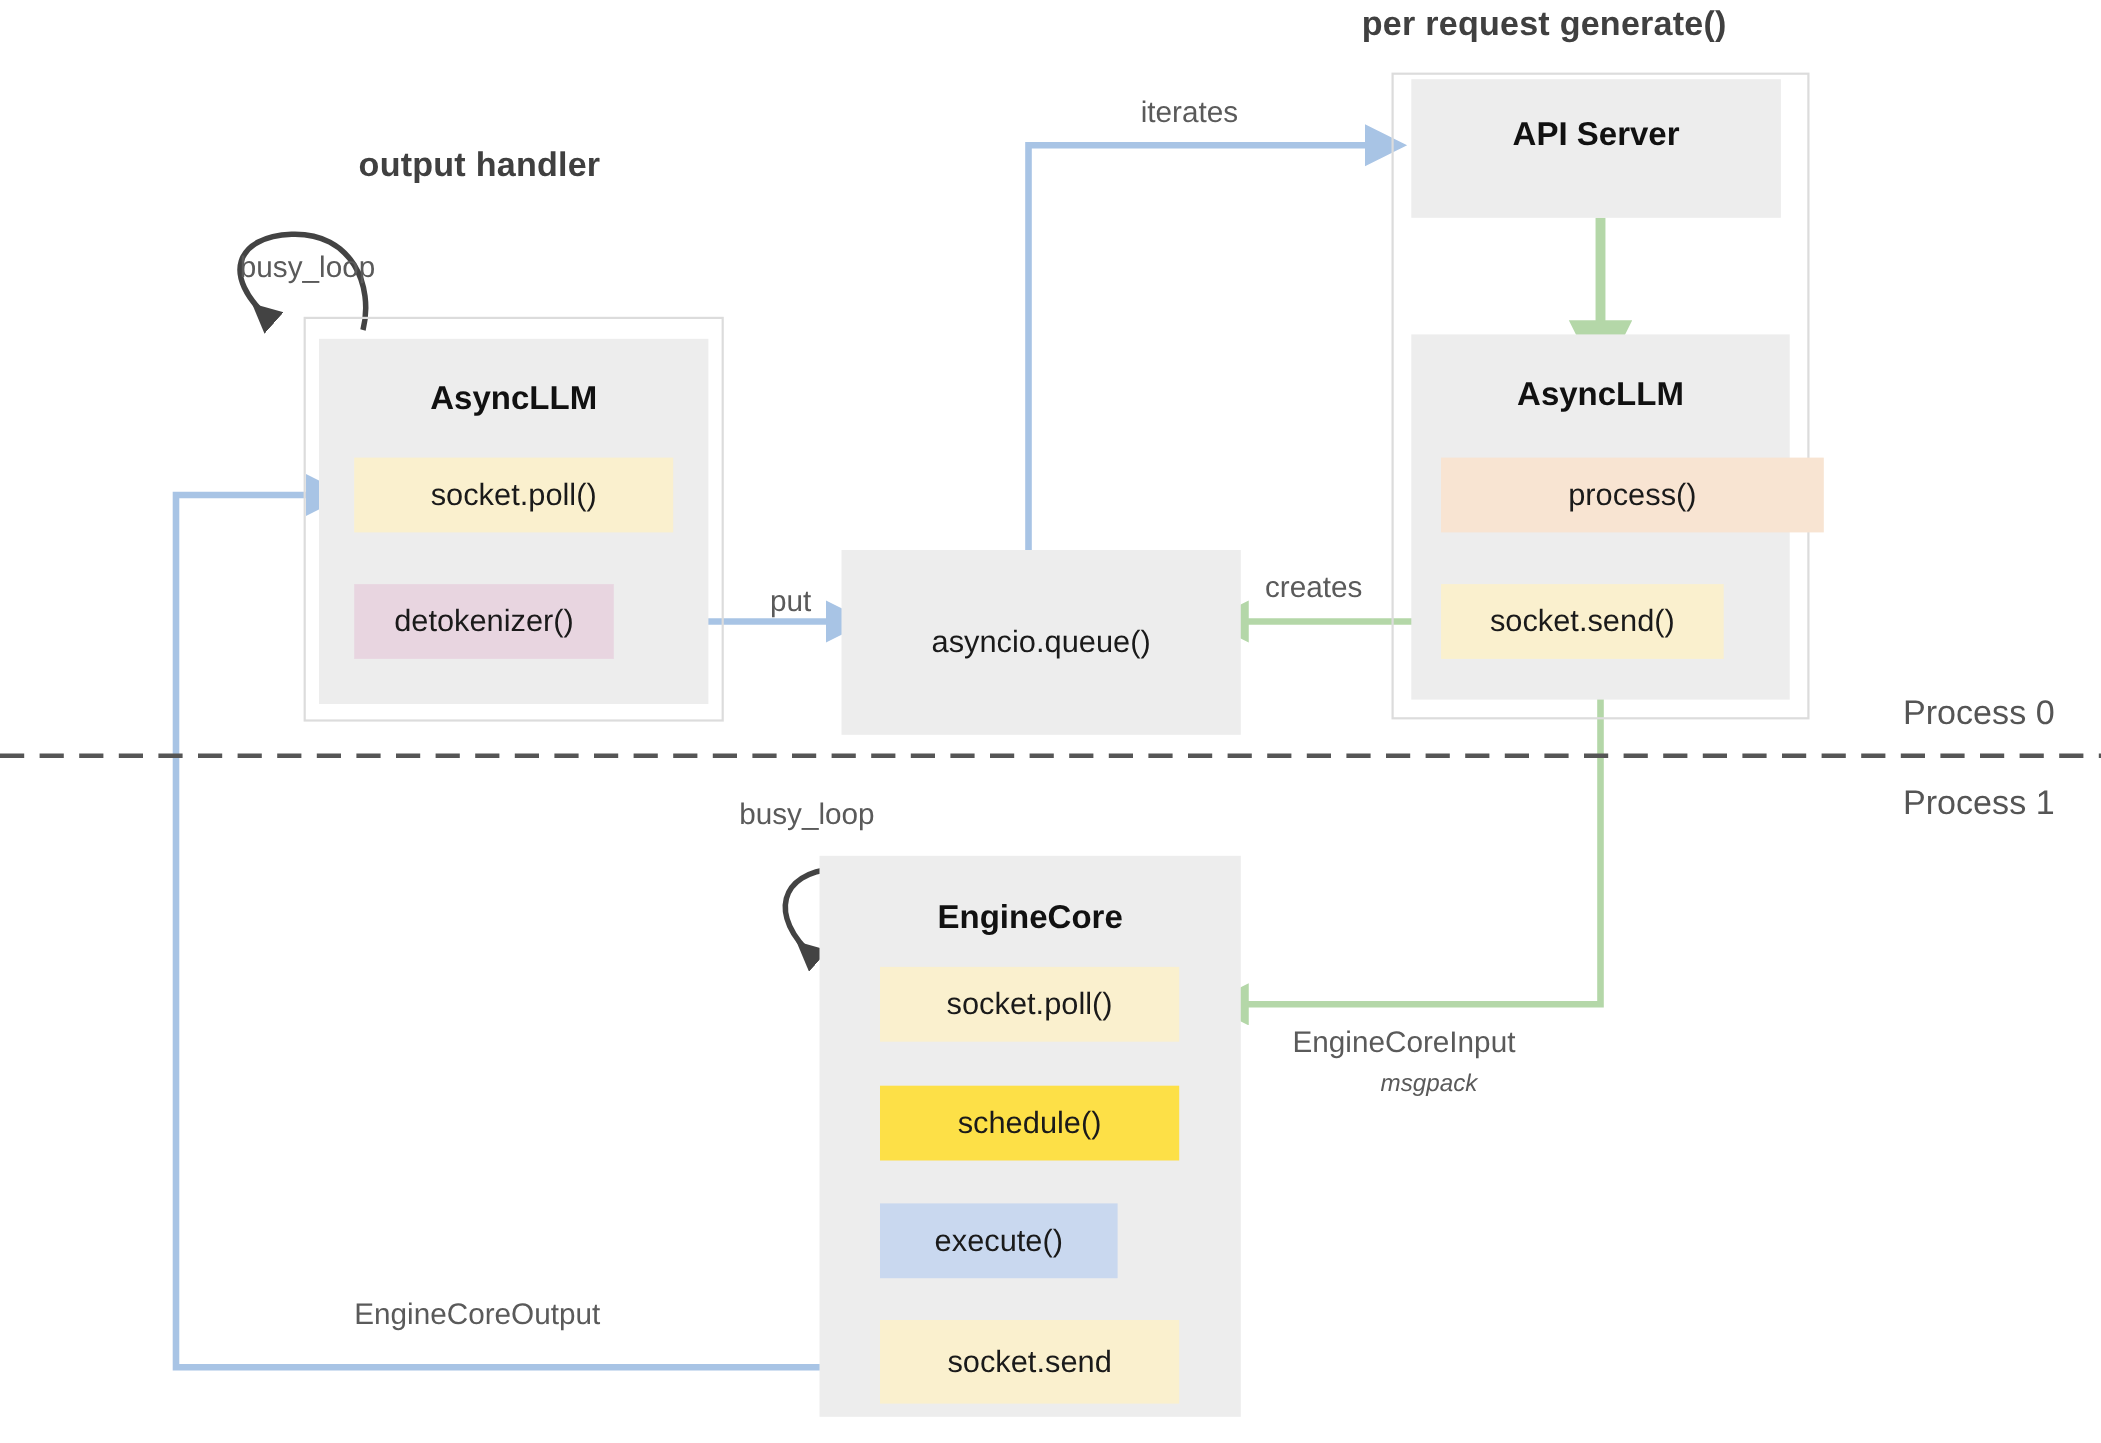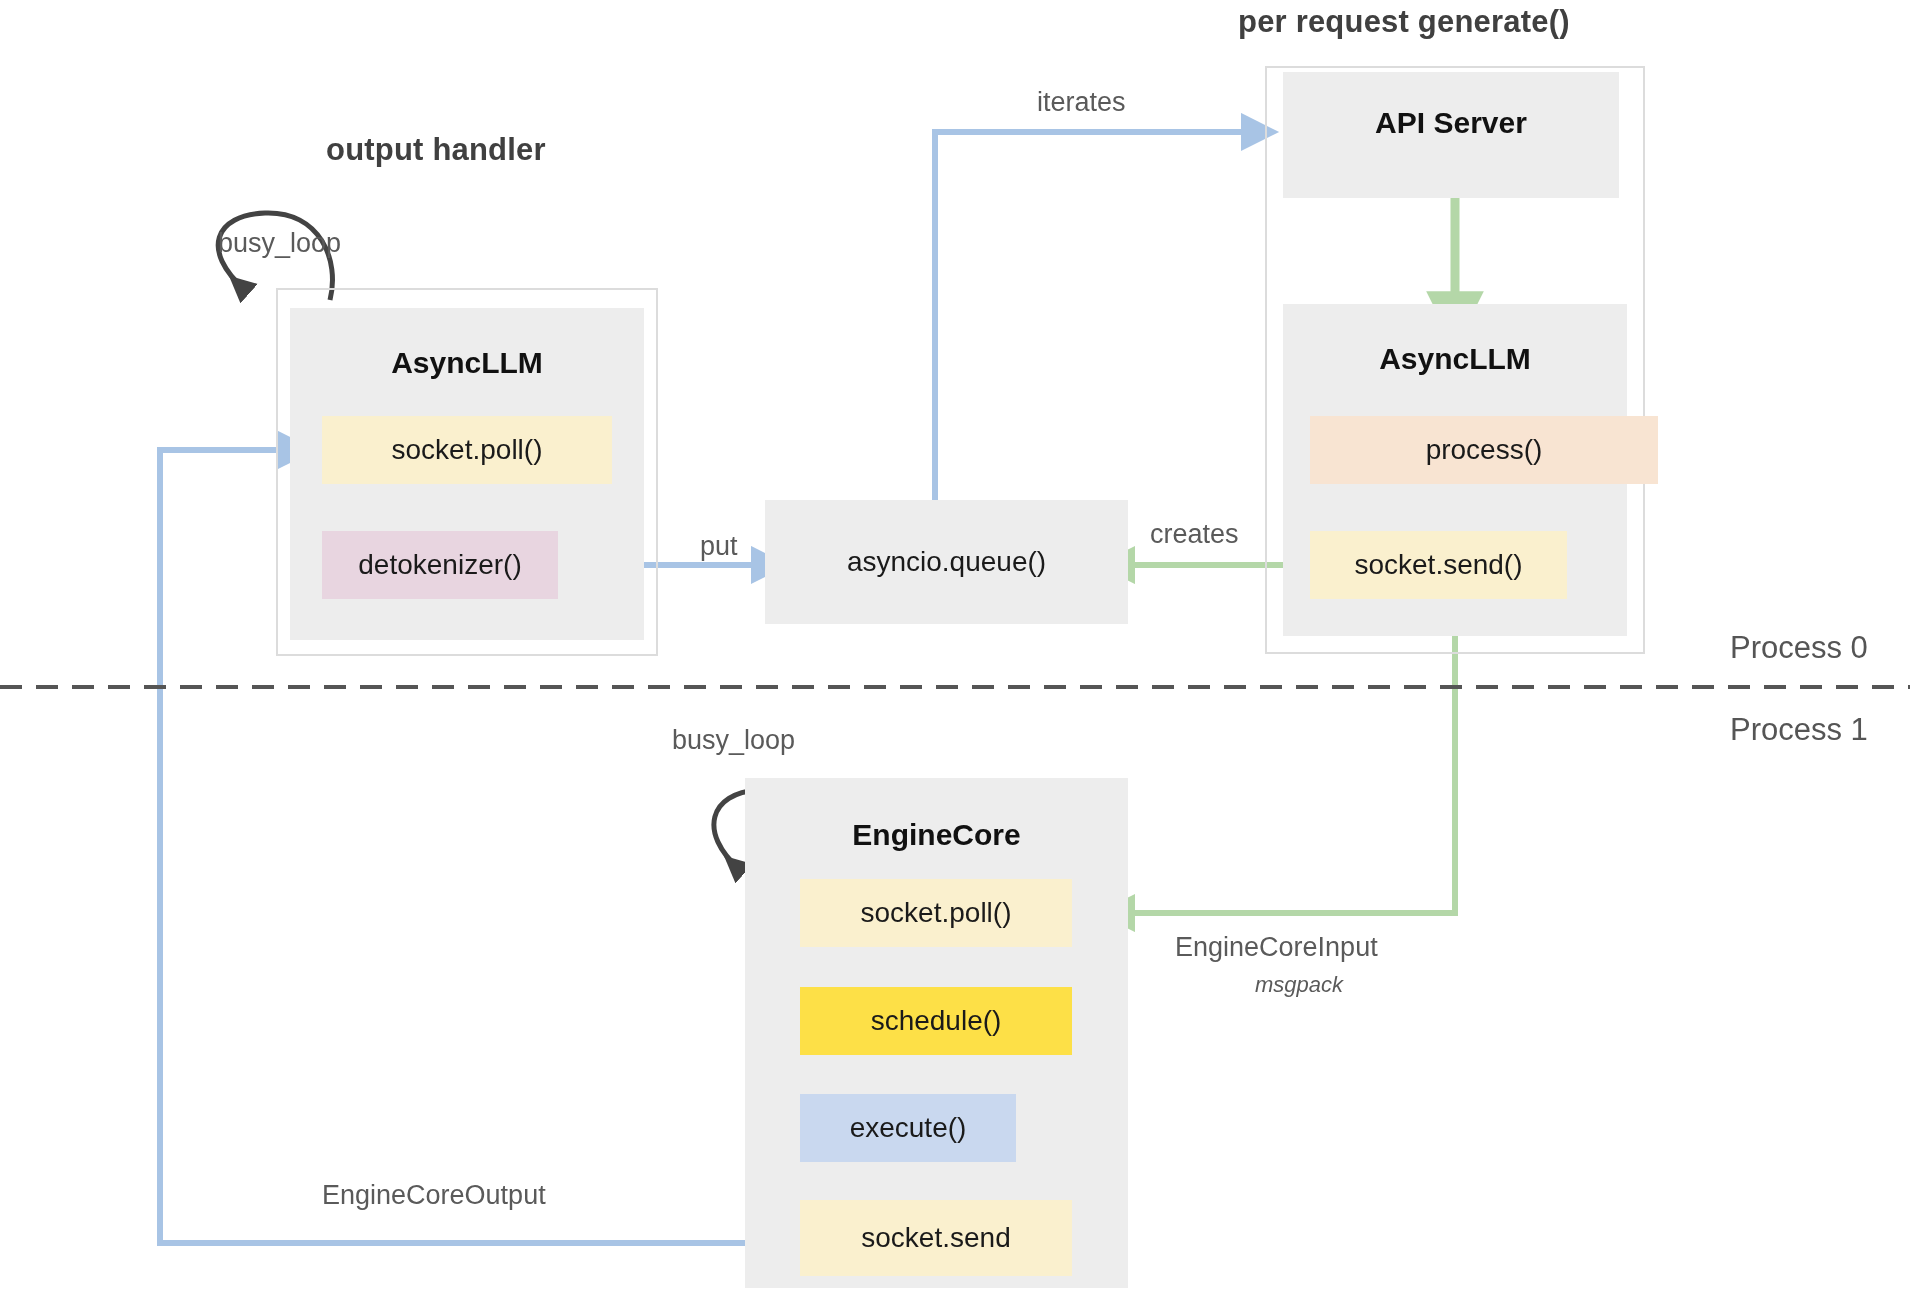--- a/index.html
+++ b/index.html
@@ -67,21 +67,21 @@
   <div class="proc-label" style="left:1730px;top:712px;">Process 1</div>
 
   <div class="outer-frame" style="left:276px;top:288px;width:382px;height:368px;"></div>
 
   <div class="comp" style="left:290px;top:308px;width:354px;height:332px;">
     <div class="comp-title" style="top:38px;">AsyncLLM</div>
   </div>
   <div class="slot" style="left:322px;top:416px;width:290px;height:68px;background:#faf0ce;">socket.poll()</div>
   <div class="slot" style="left:322px;top:531px;width:236px;height:68px;background:#e8d5e0;">detokenizer()</div>
 
-  <div class="plain-box" style="left:765px;top:500px;width:363px;height:124px;">asyncio.queue()</div>
+  <div class="plain-box" style="left:765px;top:500px;width:363px;height:168px;">asyncio.queue()</div>
 
   <div class="outer-frame" style="left:1265px;top:66px;width:380px;height:588px;"></div>
 
   <div class="comp" style="left:1283px;top:72px;width:336px;height:126px;">
     <div class="comp-title" style="top:34px;">API Server</div>
   </div>
 
   <div class="comp" style="left:1283px;top:304px;width:344px;height:332px;">
     <div class="comp-title" style="top:38px;">AsyncLLM</div>
   </div>

